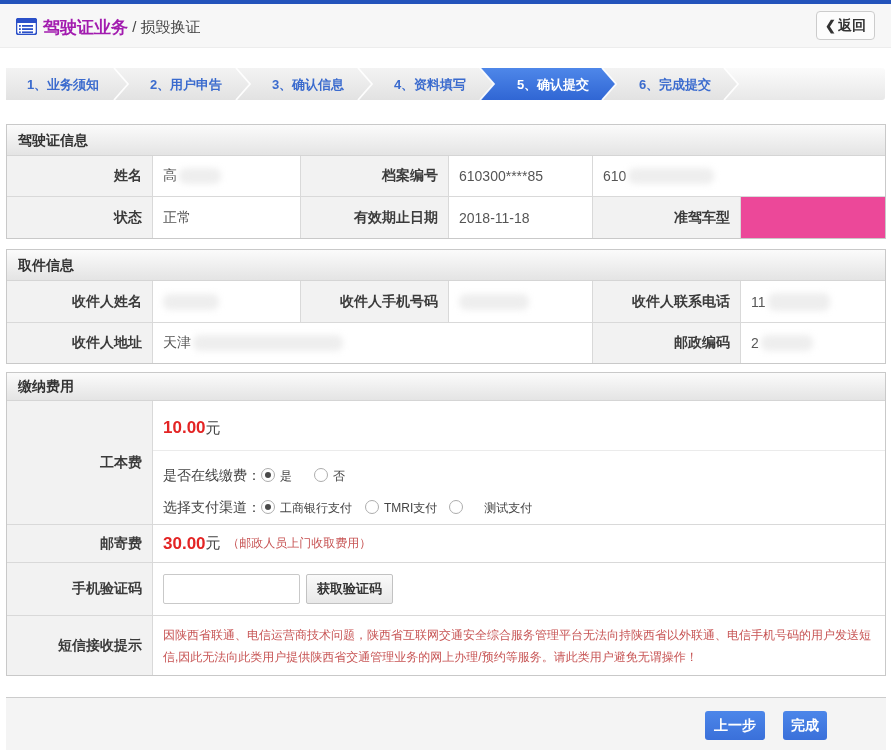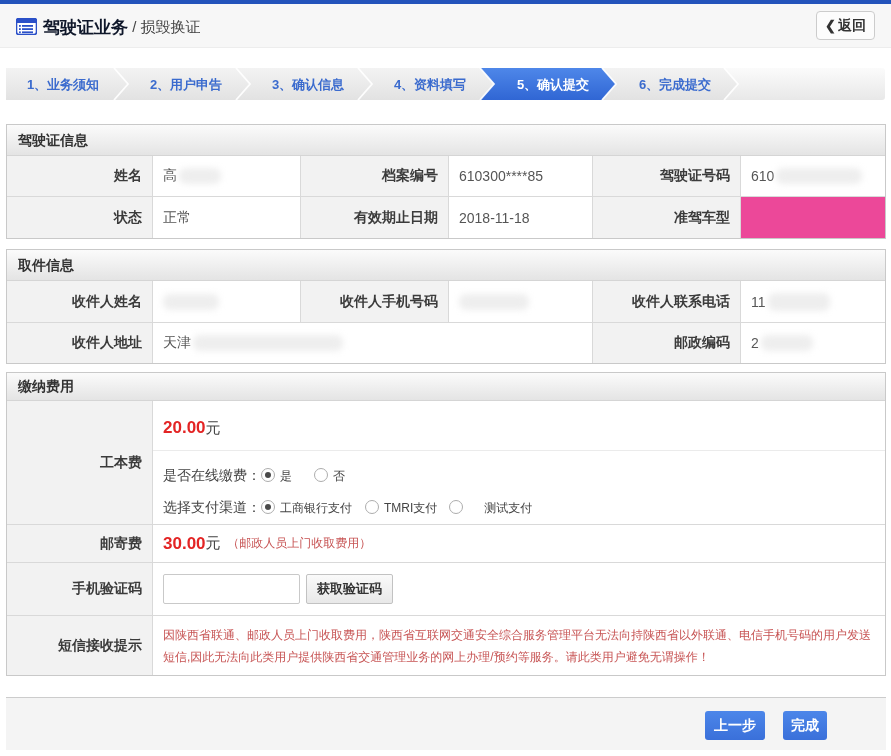--- a/index.html
+++ b/index.html
@@ -2,21 +2,21 @@
 <html><head>
 <meta charset="utf-8">
 <style>
 * { margin:0; padding:0; box-sizing:border-box; }
 html,body { width:891px; background:#fff; font-family:"Liberation Sans",sans-serif; }
 body { position:relative; height:756px; overflow:hidden; }
 .topline { height:4px; background:#2353bb; }
 .hdr { height:44px; background:#f7f7f7; border-bottom:1px solid #ededed; position:relative; }
 .hdr-title { position:absolute; left:16px; top:12px; display:flex; align-items:center; }
 .hdr-title svg { margin-right:6px; margin-top:-3px; }
-.bc1 { color:#0f172a; font-size:17px; font-weight:bold; }
+.bc1 { color:#a21caf; font-size:17px; font-weight:bold; }
 .bc2 { color:#444; font-size:15px; }
 .backbtn { position:absolute; right:16px; top:7px; width:59px; height:29px; background:#fcfcfc; border:1px solid #ccc; border-radius:4px; font-size:14px; color:#333; font-weight:bold; display:flex; align-items:center; justify-content:center; }
 .backbtn .chev { font-size:13px; margin-right:2px; }
 .steps { position:absolute; left:6px; top:68px; width:879px; height:32px; }
 .boxwrap { position:absolute; left:6px; width:880px; }
 .box { border:1px solid #c9c9c9; background:#ec4899; }
 .box-h { height:31px; line-height:31px; padding-left:11px; font-size:14px; font-weight:bold; color:#333; background:linear-gradient(180deg,#fbfbfb,#e4e4e4); border-bottom:1px solid #d5d5d5; }
 .row { display:flex; border-bottom:1px solid #d9d9d9; }
 .row:last-child { border-bottom:none; }
 .cell { font-size:14px; display:flex; align-items:center; }
@@ -99,21 +99,20 @@
 </div>
 
 <div class="boxwrap" style="top:124px;">
 <div class="box">
   <div class="box-h">驾驶证信息</div>
   <div class="row">
     <div class="cell lab c1 h40">姓名</div>
     <div class="cell val c2 h40">高<span class="smudge" style="width:42px;height:16px;margin-left:2px;"></span></div>
     <div class="cell lab c3 h40">档案编号</div>
     <div class="cell val c4 h40">610300****85</div>
-    <div class="cell lab c5 h40">驾驶证号码</div>
     <div class="cell val c6 h40">610<span class="smudge" style="width:86px;height:16px;margin-left:2px;"></span></div>
   </div>
   <div class="row">
     <div class="cell lab c1" style="height:41px;">状态</div>
     <div class="cell val c2" style="height:41px;">正常</div>
     <div class="cell lab c3" style="height:41px;">有效期止日期</div>
     <div class="cell val c4" style="height:41px;">2018-11-18</div>
     <div class="cell lab c5" style="height:41px;">准驾车型</div>
   </div>
 </div>
@@ -142,21 +141,21 @@
   </div>
 </div>
 </div>
 
 <div class="boxwrap" style="top:372px;">
 <div class="box">
   <div class="box-h" style="height:28px;line-height:27px;">缴纳费用</div>
   <div class="row">
     <div class="cell lab c1" style="height:123px;">工本费</div>
     <div class="val c6" style="height:123px;padding:0;">
-      <div style="padding:17px 0 0 10px;height:49px;"><span class="fee">20.00</span><span class="yuan">元</span></div>
+      <div style="padding:17px 0 0 10px;height:49px;"><span class="fee">10.00</span><span class="yuan">元</span></div>
       <div style="border-top:1px solid #ebebeb;padding:16px 0 0 10px;font-size:14px;color:#444;">
         <div style="margin-bottom:14px;">是否在线缴费：<span class="radio on"></span><span class="opt" style="margin-left:5px;">是</span><span class="radio" style="margin-left:22px;"></span><span class="opt" style="margin-left:5px;">否</span></div>
         <div>选择支付渠道：<span class="radio on"></span><span class="opt" style="margin-left:5px;">工商银行支付</span><span class="radio" style="margin-left:13px;"></span><span class="opt" style="margin-left:5px;">TMRI支付</span><span class="radio" style="margin-left:12px;"></span><span class="opt" style="margin-left:21px;">测试支付</span></div>
       </div>
     </div>
   </div>
   <div class="row">
     <div class="cell lab c1" style="height:37px;">邮寄费</div>
     <div class="cell val c6" style="height:37px;">
           <span class="fee">30.00</span>
@@ -167,21 +166,21 @@
   <div class="row">
     <div class="cell lab c1" style="height:52px;">手机验证码</div>
     <div class="cell val c6" style="height:52px;">
           <input class="vinput" style="">
           <span class="vbtn">获取验证码</span>
         </div>
   </div>
   <div class="row">
     <div class="cell lab c1" style="height:59px;">短信接收提示</div>
     <div class="cell val c6" style="height:59px;padding-right:8px;">
-          <span class="redsoft" style="font-size:12px;line-height:22px;">因陕西省联通、邮政人员上门收取费用，陕西省互联网交通安全综合服务管理平台无法向持陕西省以外联通、电信手机号码的用户发送短信,因此无法向此类用户提供陕西省交通管理业务的网上办理/预约等服务。请此类用户避免无谓操作！</span>
+          <span class="redsoft" style="font-size:12px;line-height:22px;">因陕西省联通、电信运营商技术问题，陕西省互联网交通安全综合服务管理平台无法向持陕西省以外联通、电信手机号码的用户发送短信,因此无法向此类用户提供陕西省交通管理业务的网上办理/预约等服务。请此类用户避免无谓操作！</span>
         </div>
   </div>
 </div>
 </div>
 
 <div class="footer">
   <div class="btn btn1">上一步</div>
   <div class="btn btn2">完成</div>
 </div>
 

